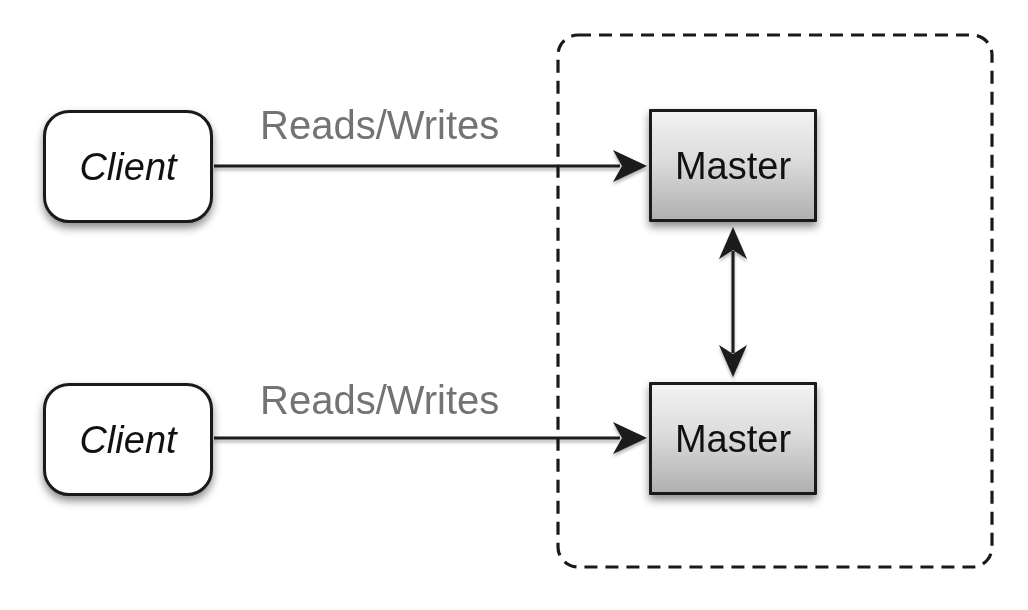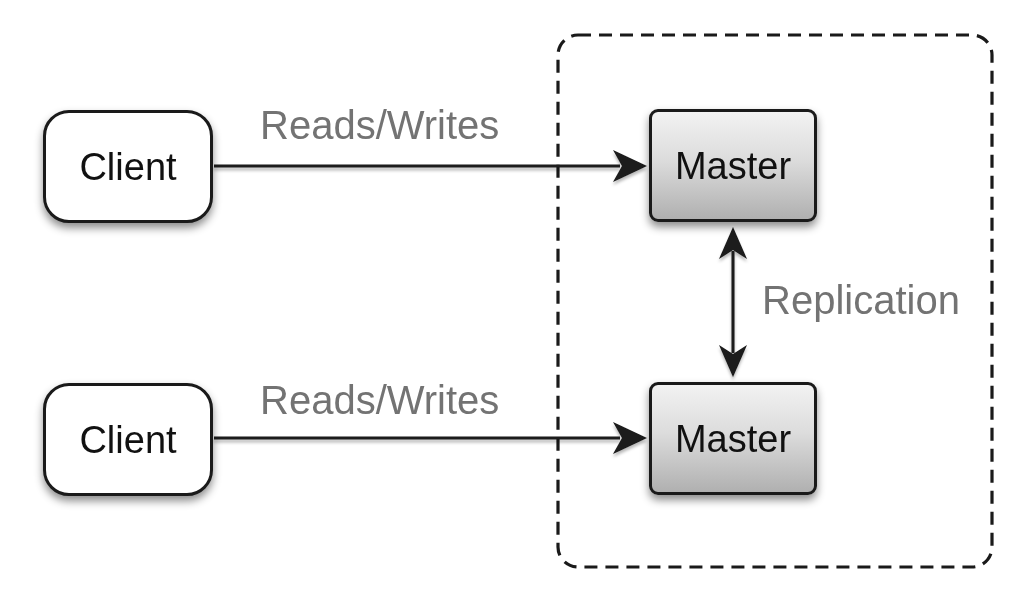--- a/index.html
+++ b/index.html
@@ -35,28 +35,29 @@
     line-height: 1;
     z-index: 2;
     box-shadow: 0 5px 8px rgba(0,0,0,0.45);
   }
   .client {
     left: 43px;
     width: 170px;
     height: 113px;
     border-radius: 26px;
     background: #ffffff;
+    font-style: italic;
   }
   .client-top    { top: 110px; }
   .client-bottom { top: 383px; }
   .master {
     left: 649px;
     width: 168px;
     height: 113px;
-    border-radius: 9px;
+    border-radius: 1px;
     background: linear-gradient(180deg, #f2f2f2 0%, #dcdcdc 45%, #b0b0b0 100%);
   }
   .master-top    { top: 109px; }
   .master-bottom { top: 382px; }
   .edge-label {
     position: absolute;
     color: #737373;
     font-size: 40px;
     line-height: 1;
     white-space: nowrap;
@@ -103,15 +104,14 @@
 
   <div class="node master master-top">
     <span>Master</span>
   </div>
   <div class="node master master-bottom">
     <span>Master</span>
   </div>
 
   <div class="edge-label label-rw-top">Reads/Writes</div>
   <div class="edge-label label-rw-bottom">Reads/Writes</div>
-  <div class="edge-label label-repl">Replication</div>
 
 </div>
 
 </body></html>

